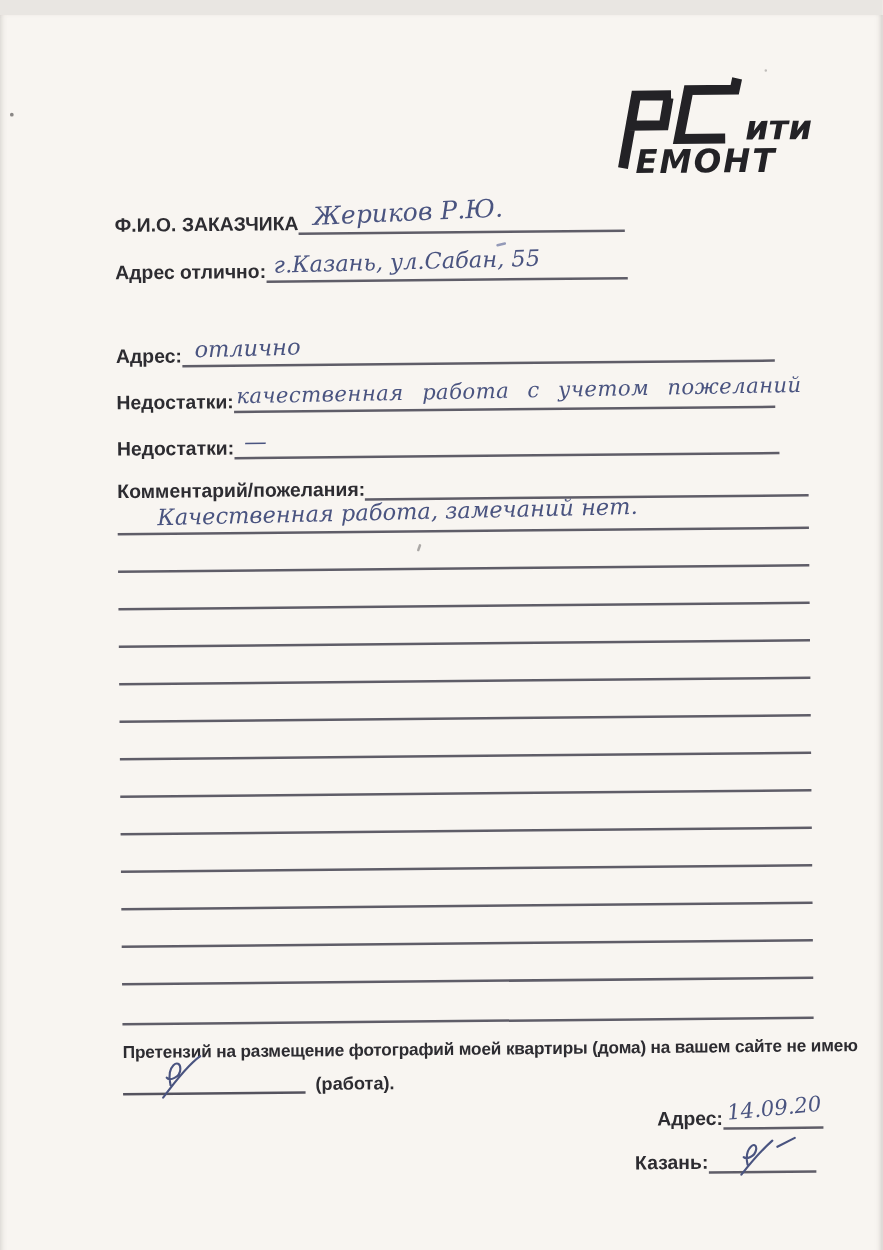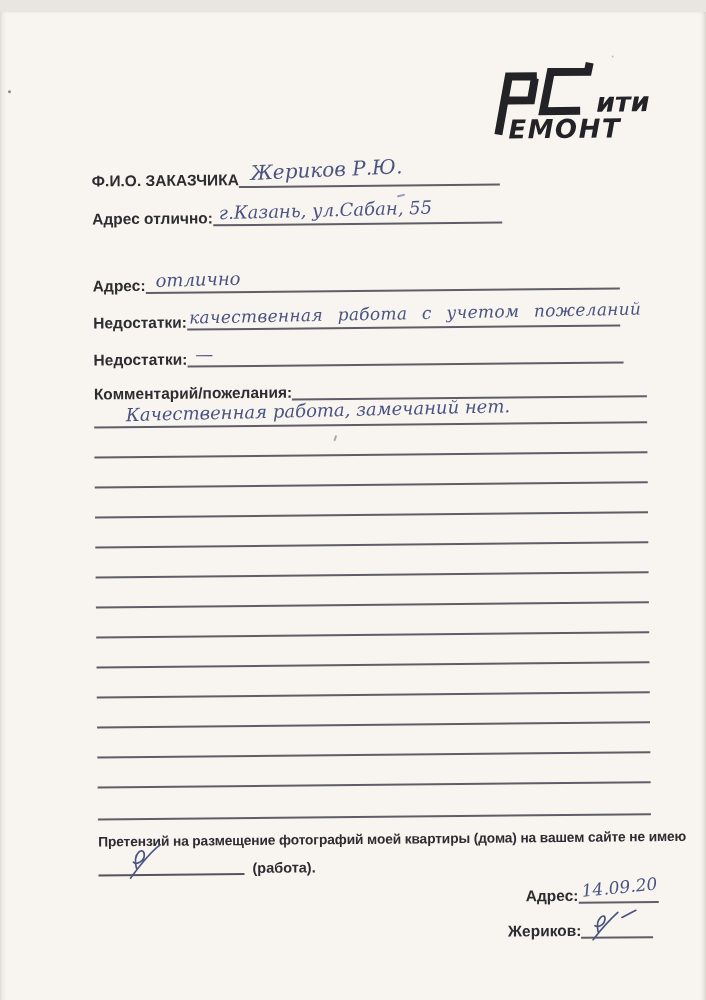--- a/index.html
+++ b/index.html
@@ -114,21 +114,21 @@
     </svg>
 
     <div class="frow" style="left:522px;top:872px;width:133px;">
       <span class="lbl">Адрес:</span>
       <div class="line">
         <span class="hw" style="left:4px;font-size:17px;transform:rotate(-5deg);">14.09.20</span>
       </div>
     </div>
 
     <div class="frow" style="left:504px;top:907px;width:145px;">
-      <span class="lbl">Жериков:</span>
+      <span class="lbl">Казань:</span>
       <div class="line"></div>
     </div>
     <svg style="position:absolute;left:582px;top:896px;" width="64" height="42" viewBox="0 0 64 42">
       <path d="M12,26 C9,12 20,6 19,14 C18,20 11,22 9,20 M7,34 C15,24 24,14 32,7 M36,12 L50,5" fill="none" stroke="#4a5480" stroke-width="1.7" stroke-linecap="round"></path>
     </svg>
 
     <div class="speck" style="left:12px;top:75px;width:3px;height:3px;"></div>
     <div class="speck" style="left:616px;top:46px;width:2px;height:2px;opacity:.5;"></div>
     <div class="speck" style="left:335px;top:423px;width:2px;height:6px;border-radius:1px;transform:rotate(20deg);opacity:.7;"></div>
     <div class="speck" style="left:400px;top:183px;width:8px;height:2px;border-radius:1px;background:#6a74a0;transform:rotate(-12deg);opacity:.7;"></div>

